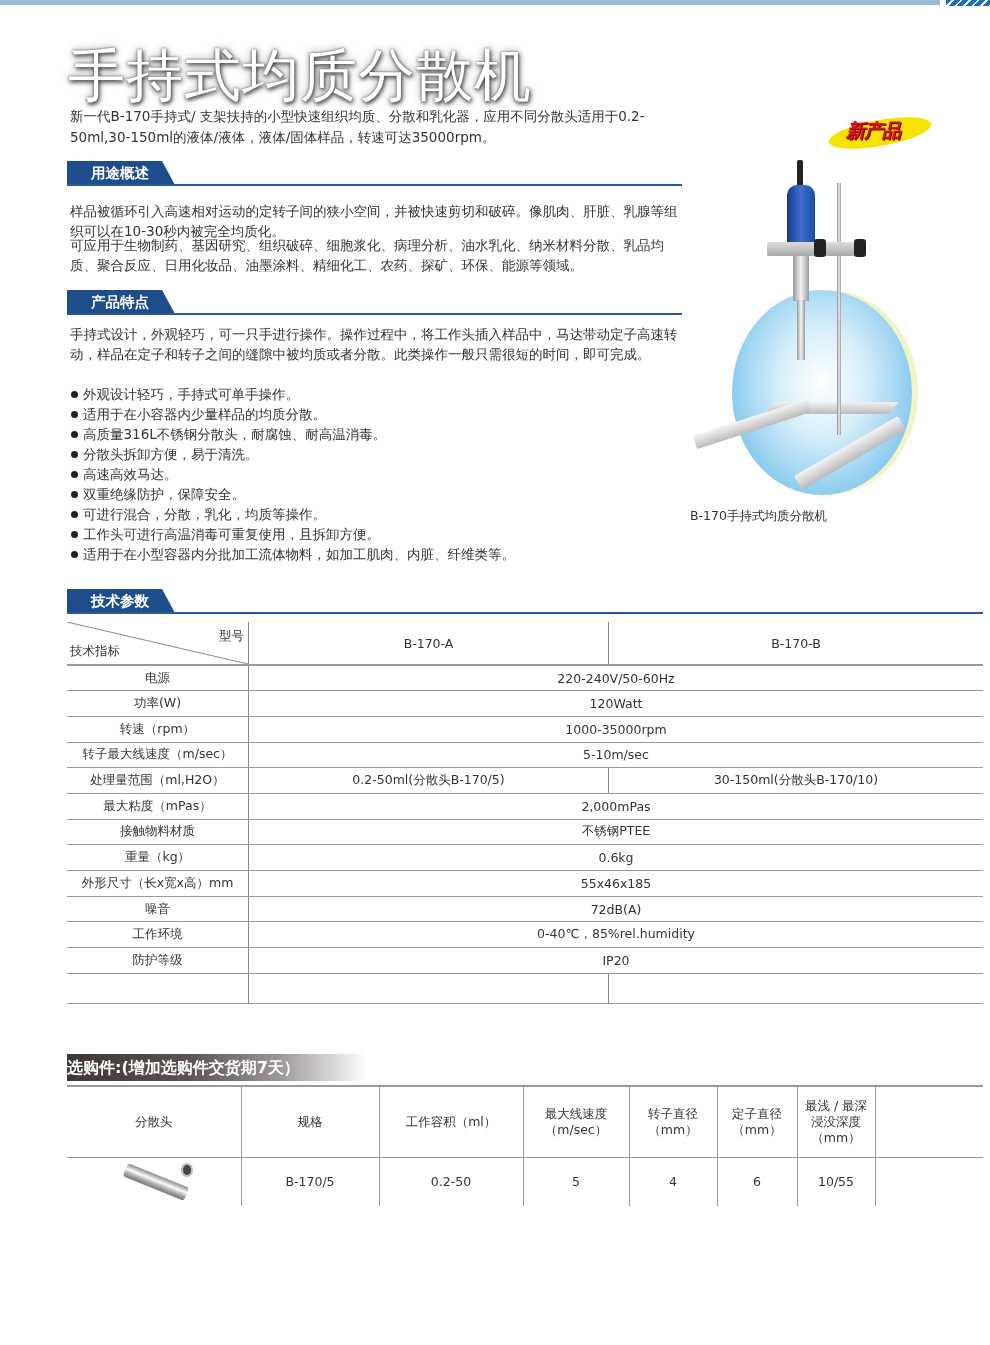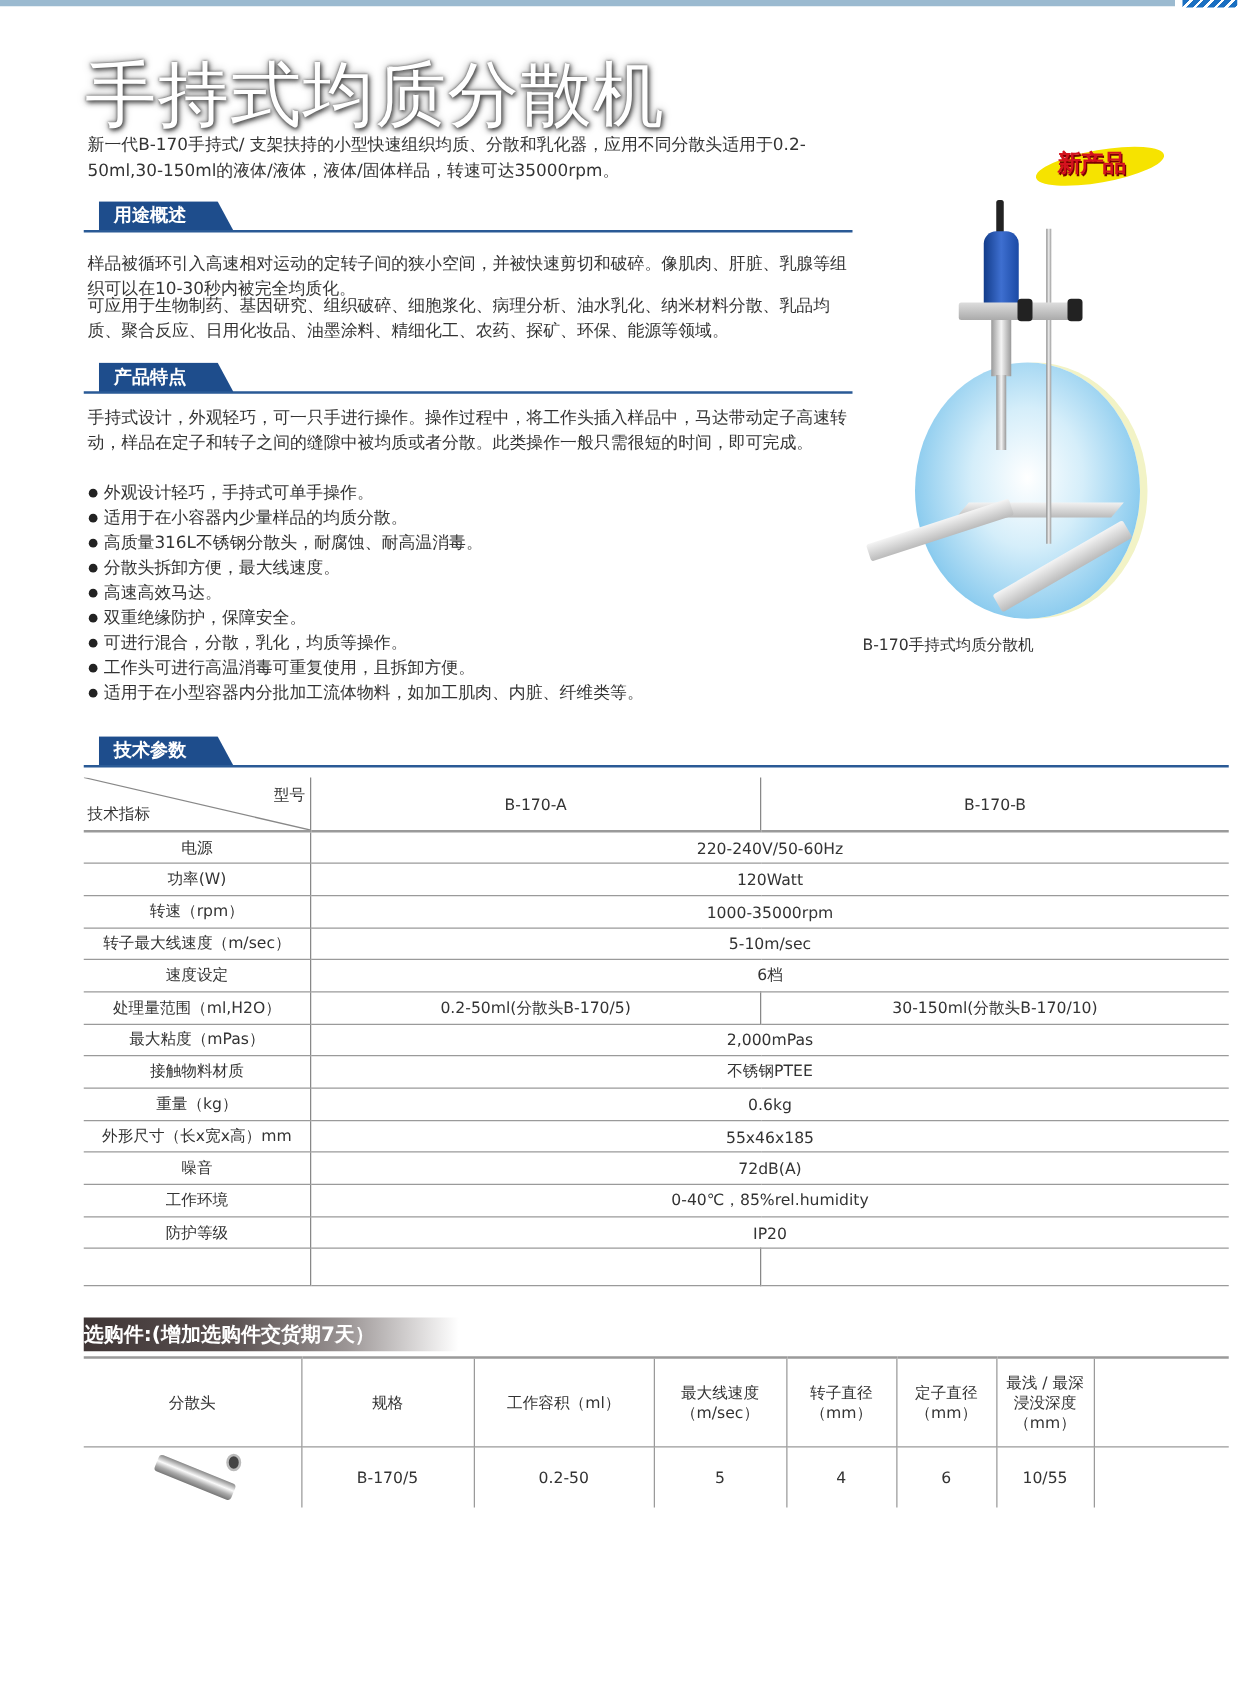--- a/index.html
+++ b/index.html
@@ -11,34 +11,34 @@
       background:repeating-linear-gradient(135deg,#1a6fc1 0 4px,#ffffff 4px 6px); }
 
     .title { position:absolute; left:68px; top:38px; font-size:57px; font-weight:normal; color:#fff;
       letter-spacing:1px; text-shadow:0 0 2px #555, 1px 2px 4px #333, 0 0 8px rgba(0,0,0,.4); }
 
     .intro { position:absolute; left:70px; top:106px; width:620px; font-size:13.5px; line-height:21px; color:#333; }
 
     .section-tag { position:absolute; left:67px; height:25px; width:615px; }
     .section-tag .tag { position:absolute; left:0; top:0; height:24px; width:108px; background:#1e4d8c;
       clip-path:polygon(0 0, 88% 0, 100% 100%, 0 100%); color:#fff; font-size:14.5px; font-weight:bold;
-      padding-left:12px; line-height:24px;margin-left:12px; }
+      padding-left:24px; line-height:24px; }
     .section-tag .line { position:absolute; left:0; right:0; bottom:0; height:2px; background:#2a5a96; }
     .section-tag.wide { width:916px; }
 
     .para { position:absolute; left:70px; width:615px; font-size:13.5px; line-height:20px; color:#333; }
     .bullets { position:absolute; left:70px; width:615px; list-style:none; font-size:13.5px; line-height:20px; color:#333; }
     .bullets li { position:relative; padding-left:13px; }
     .bullets li::before { content:""; position:absolute; left:1px; top:7px; width:7px; height:7px; border-radius:50%; background:#222; }
 
     .badge { position:absolute; left:828px; top:112px; width:104px; height:40px; }
     .badge .ellipse { position:absolute; left:0; top:8px; width:104px; height:26px; border-radius:50%;
       background:#f6e300; transform:rotate(-10deg); }
     .badge .txt { position:absolute; left:18px; top:6px; font-size:19px; font-weight:bold; color:#d4121e;
-      text-shadow:1px 1px 0 #7a0000; letter-spacing:-1px; }
+      font-style:italic; text-shadow:1px 1px 0 #7a0000; letter-spacing:-1px; }
 
     .product { position:absolute; left:690px; top:155px; width:250px; height:340px; }
     .product .disc { position:absolute; left:42px; top:135px; width:180px; height:205px; border-radius:50%;
       background:radial-gradient(ellipse at 50% 45%, #ffffff 0%, #d5eefa 35%, #8fcdef 70%, #27a3de 100%);
       box-shadow:6px 0 0 #f2f3c6; }
     .product .rod { position:absolute; left:147px; top:28px; width:4px; height:252px; background:linear-gradient(90deg,#888,#eee,#999); }
     .product .clamp { position:absolute; left:77px; top:87px; width:94px; height:14px; background:linear-gradient(#ddd,#aaa); border-radius:2px; }
     .product .knob1 { position:absolute; left:124px; top:84px; width:12px; height:18px; background:#222; border-radius:3px; }
     .product .knob2 { position:absolute; left:164px; top:84px; width:12px; height:18px; background:#222; border-radius:3px; }
     .product .motor { position:absolute; left:97px; top:30px; width:28px; height:62px; background:linear-gradient(90deg,#123c8a,#3e6fd0,#1b4aa5);
@@ -106,21 +106,21 @@
 
 <div class="section-tag" style="top:290px">
   <div class="tag">产品特点</div>
   <div class="line"></div>
 </div>
 <p class="para" style="top:324px">手持式设计，外观轻巧，可一只手进行操作。操作过程中，将工作头插入样品中，马达带动定子高速转动，样品在定子和转子之间的缝隙中被均质或者分散。此类操作一般只需很短的时间，即可完成。</p>
 <ul class="bullets" style="top:384px">
   <li>外观设计轻巧，手持式可单手操作。</li>
   <li>适用于在小容器内少量样品的均质分散。</li>
   <li>高质量316L不锈钢分散头，耐腐蚀、耐高温消毒。</li>
-  <li>分散头拆卸方便，最大线速度。</li>
+  <li>分散头拆卸方便，易于清洗。</li>
   <li>高速高效马达。</li>
   <li>双重绝缘防护，保障安全。</li>
   <li>可进行混合，分散，乳化，均质等操作。</li>
   <li>工作头可进行高温消毒可重复使用，且拆卸方便。</li>
   <li>适用于在小型容器内分批加工流体物料，如加工肌肉、内脏、纤维类等。</li>
 </ul>
 
 <div class="product">
   <div class="disc"></div>
   <div class="base-back"></div>
@@ -165,24 +165,20 @@
         <td class="k">功率(W)</td>
         <td colspan="2">120Watt</td>
       </tr>
   <tr>
         <td class="k">转速（rpm）</td>
         <td colspan="2">1000-35000rpm</td>
       </tr>
   <tr>
         <td class="k">转子最大线速度（m/sec）</td>
         <td colspan="2">5-10m/sec</td>
-      </tr>
-  <tr>
-        <td class="k">速度设定</td>
-        <td colspan="2">6档</td>
       </tr>
   <tr>
         <td class="k">处理量范围（ml,H2O）</td>
         <td class="a">0.2-50ml(分散头B-170/5)</td>
         <td>30-150ml(分散头B-170/10)</td>
       </tr>
   <tr>
         <td class="k">最大粘度（mPas）</td>
         <td colspan="2">2,000mPas</td>
       </tr>

